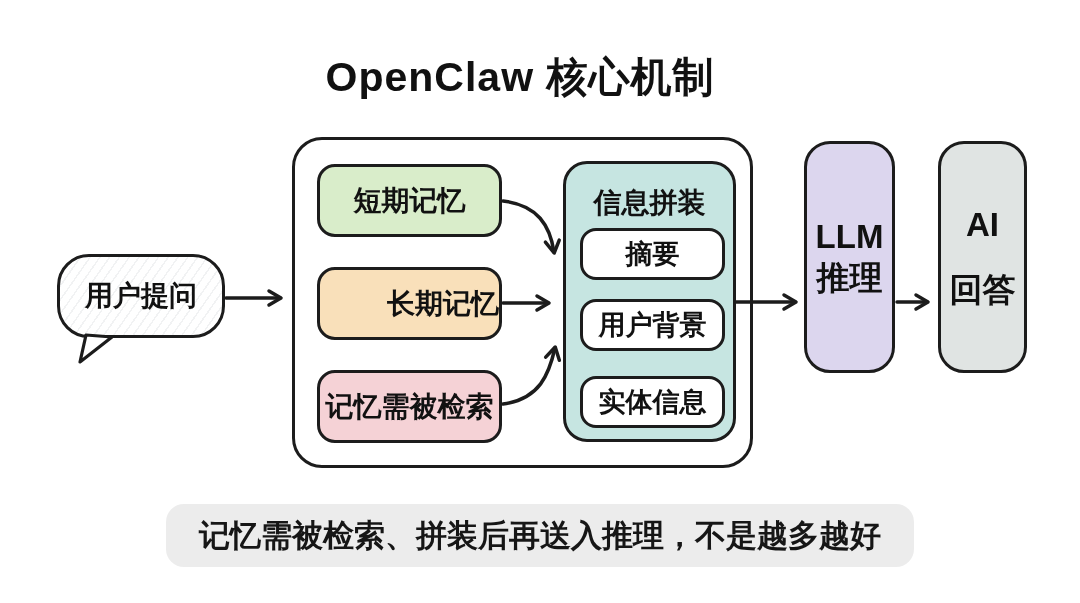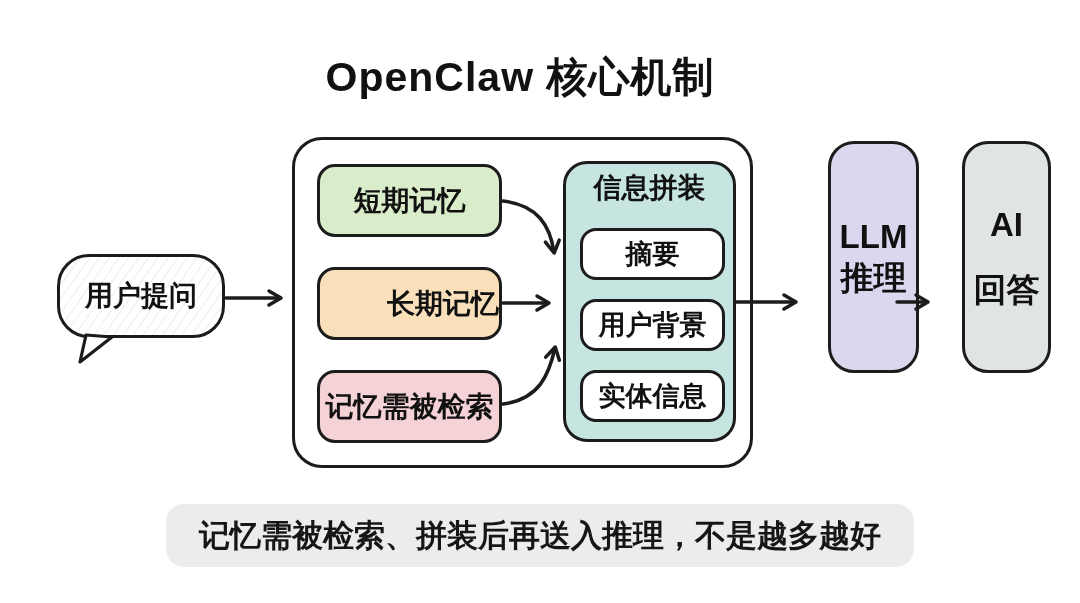--- a/index.html
+++ b/index.html
@@ -63,51 +63,50 @@
   .memory.m2 { top: 370px; }
   
   .assembly {
     left: 563px; top: 161px;
     width: 173px; height: 281px;
     border-radius: 24px;
     flex-direction: column;
     justify-content: flex-start;
   }
   .assembly-title {
-    margin-top: 5px;
+    margin-top: 20px;
     font-size: 28px;
     font-weight: 700;
   }
   .assembly-item {
     position: absolute;
     left: 14px;
     width: 145px; height: 52px;
     border: 3px solid #1c1c1c;
     border-radius: 16px;
     background: #ffffff;
     box-sizing: border-box;
     display: flex;
     align-items: center;
     justify-content: center;
     font-size: 27px;
     font-weight: 700;
   }
   .assembly-item.i0 { top: 64px; }
   .assembly-item.i1 { top: 135px; }
-  .assembly-item.i2 { top: 206px; }
+  .assembly-item.i2 { top: 212px; }
   
   .tallbox {
     top: 141px;
     height: 232px;
     border-radius: 26px;
     flex-direction: column;
     font-size: 33px;
     line-height: 1.25;
     text-align: left;
-    margin-left: 24px;
   }
   .tallbox.llm { left: 804px; width: 91px; }
   .tallbox.ai  { left: 938px; width: 89px; gap: 23px; }
   
   .caption {
     position: absolute;
     left: 166px; top: 504px;
     width: 748px; height: 63px;
     border-radius: 18px;
     display: flex;

